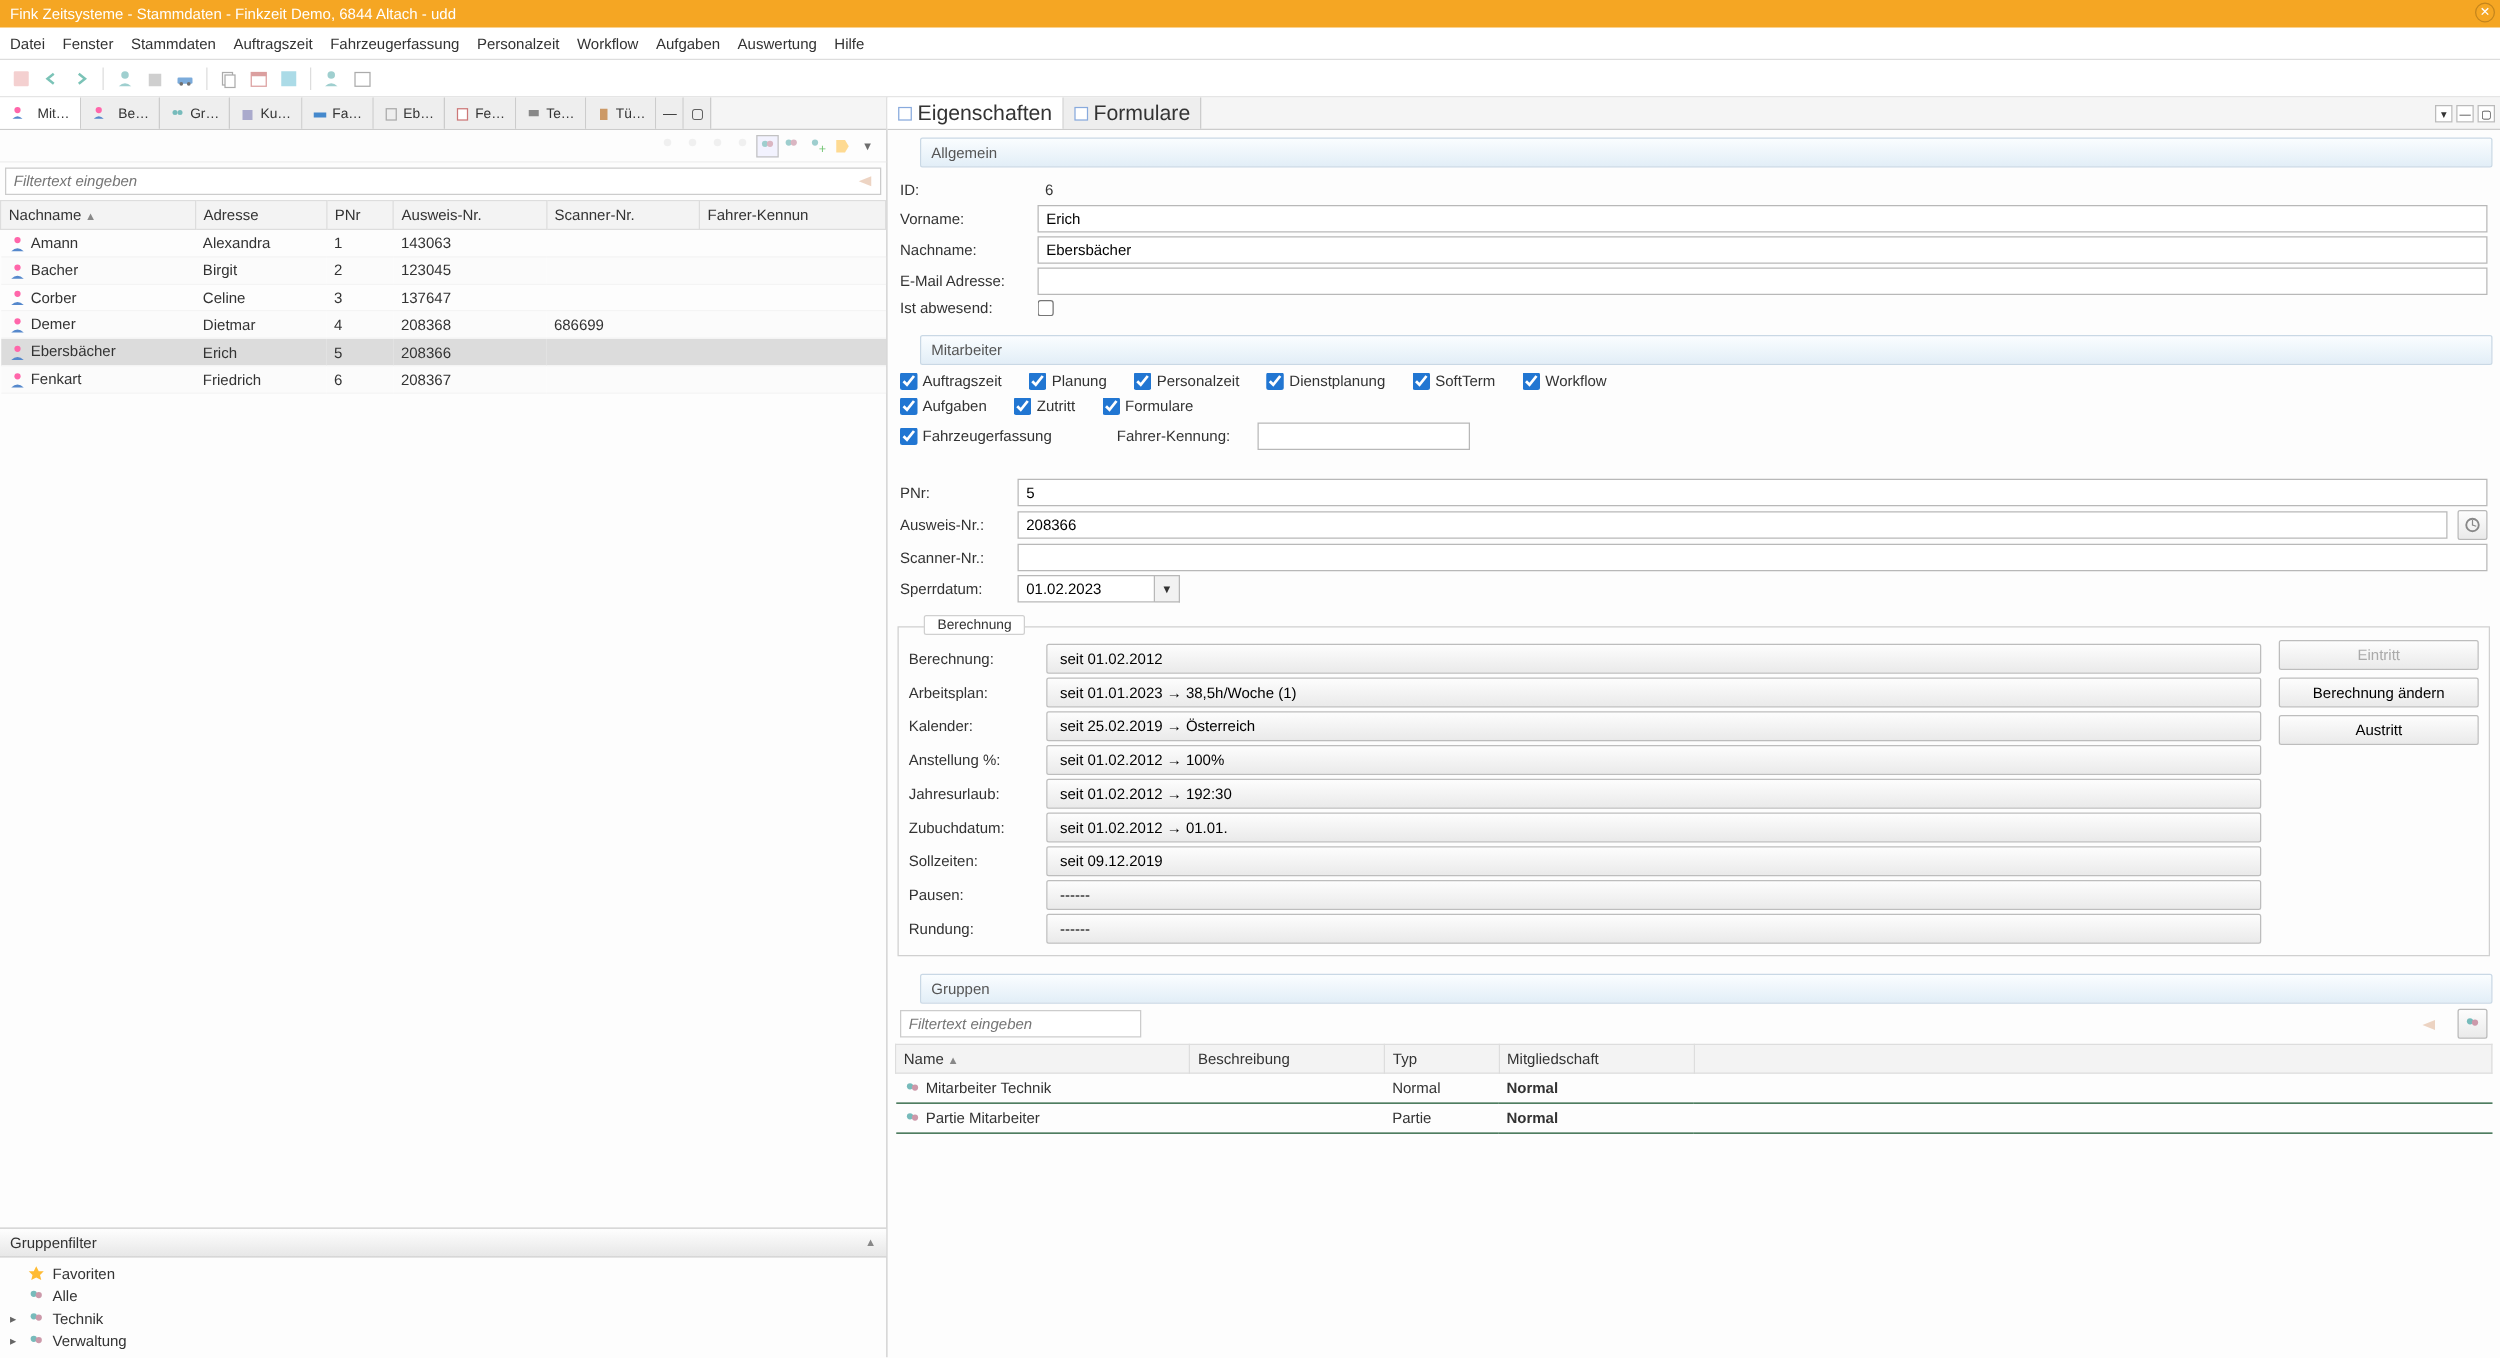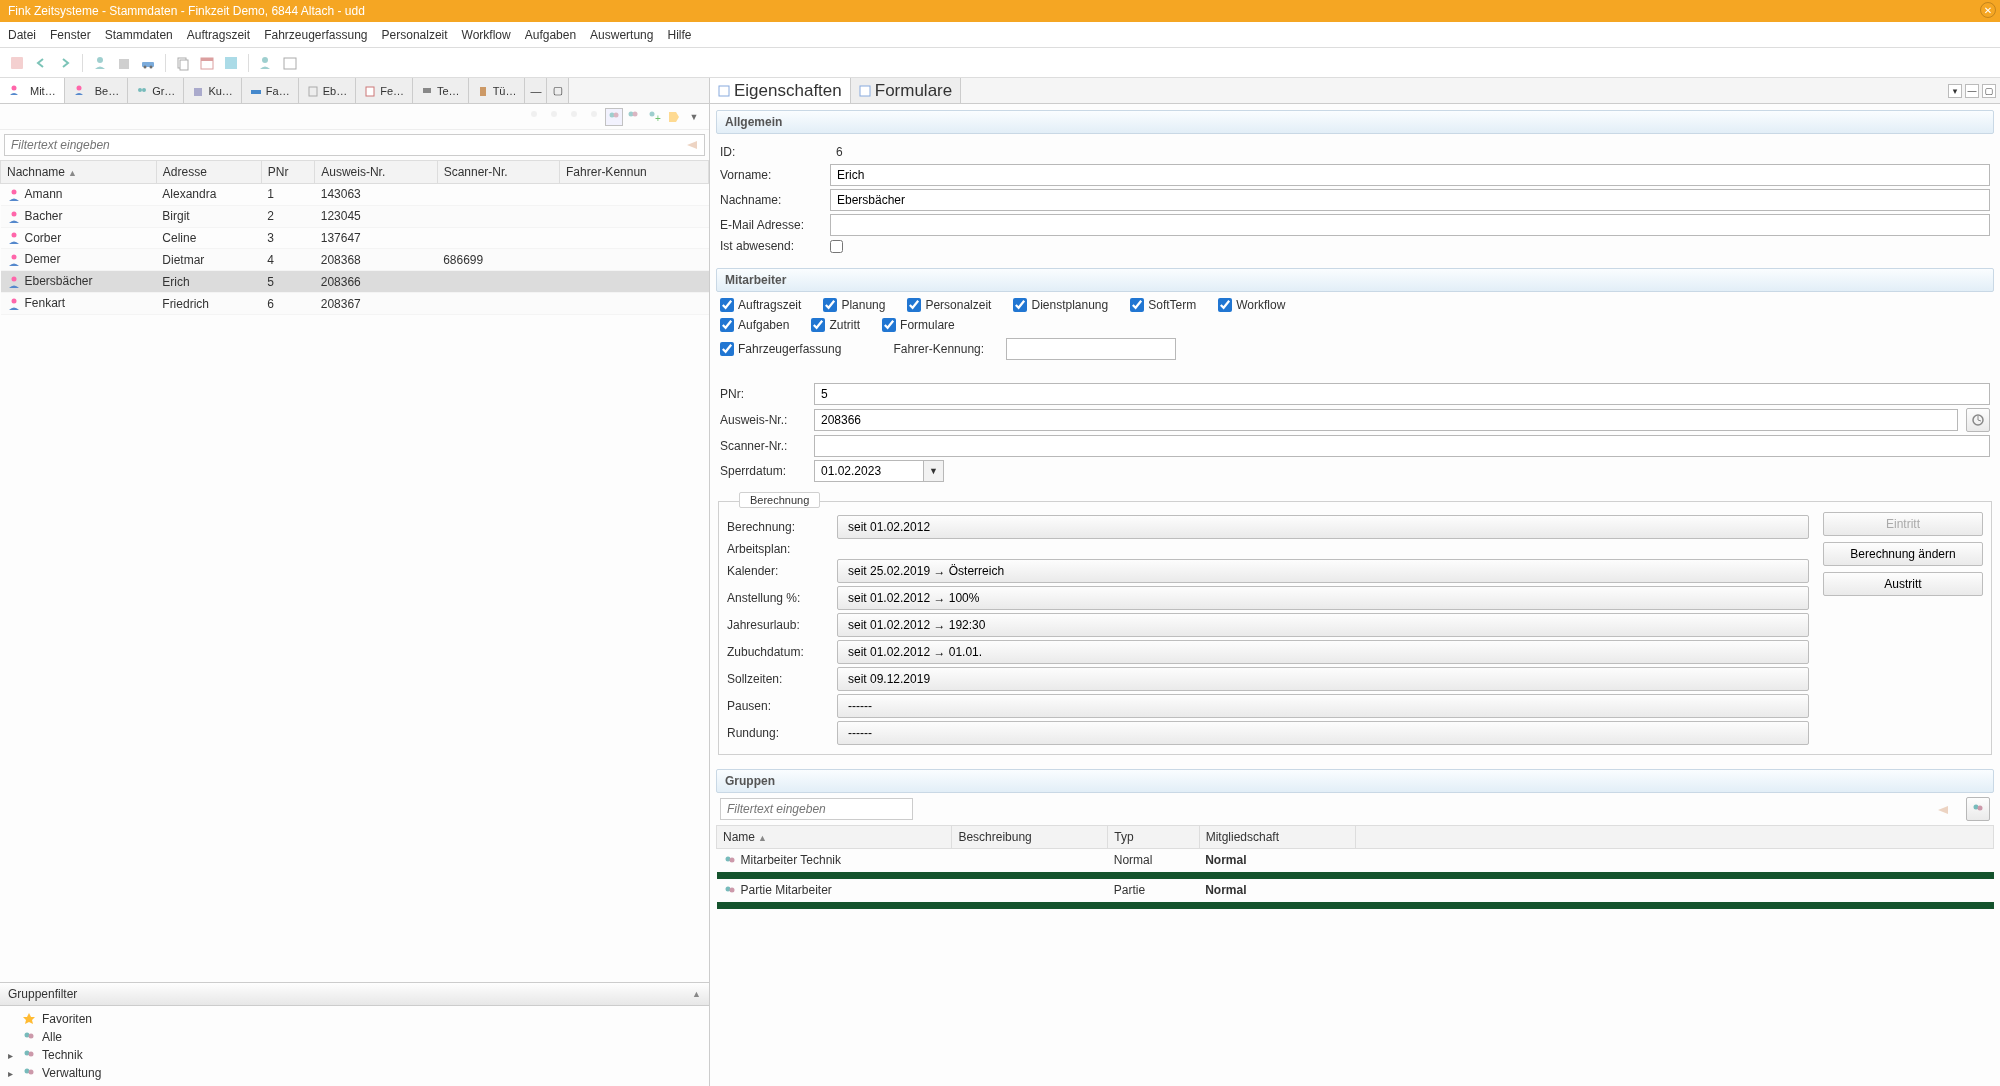--- a/index.html
+++ b/index.html
@@ -139,23 +139,24 @@
   .controls .ctrl-btn {
      width:14px;height:14px;border:1px solid #bbb;background:#fff;
      display:flex;align-items:center;justify-content:center;font-size:9px;
   }
   .right-content { flex:1; overflow:auto; padding: 0 6px 6px 6px; }
   .section-header {
     background: linear-gradient(#fafdff,#e2eef7);
     border:1px solid #c9d8e5;
     border-radius:2px;
     padding:4px 8px;
-    font-weight:bold;
+    font-weight:normal;
     color:#555;
     margin-top:6px;
+    margin-left:20px;
   }
   .form-grid {
     padding:6px 4px;
   }
   .form-row { display:flex; align-items:center; margin:3px 0; gap:4px; }
   .form-row label { width:106px; color:#333; }
   .form-row input[type=text] {
     flex:1; height:22px; border:1px solid #b8b8b8; padding:2px 6px;
     font-size:12px; background:#fff;
   }
@@ -189,21 +190,21 @@
     border-radius:2px; font-size:12px; cursor:pointer;
   }
   .side-btns button.disabled { color:#aaa; cursor:default; }
   .calc-flex { display:flex; align-items:flex-start; }
   .calc-left { flex:1; }
   .group-table th {
     background:#f3f3f3; text-align:left; font-weight:normal;
     padding:4px 6px; border:1px solid #ddd; font-size:12px;
   }
   .group-table td {
-    padding:4px 6px; border-bottom:7px solid #14532d; font-size:12px;
+    padding:4px 6px; border-bottom:1px solid #14532d; font-size:12px;
   }
   .bold { font-weight:bold; }
   .small-icon-btn {
     width:24px; height:24px; border:1px solid #b8b8b8;
     background:linear-gradient(#fdfdfd,#eaeaea);
     display:flex;align-items:center;justify-content:center;
     border-radius:2px; margin-left:4px;
   }
   .group-filter-row { display:flex; padding:4px; gap:4px; align-items:center; }
   .group-filter-row input {
@@ -700,20 +701,21 @@
       <div class="berechnung-group">
         <div class="legend">Berechnung</div>
         <div class="calc-flex">
           <div class="calc-left">
             <div class="calc-row">
                 <label>Berechnung:</label>
                 <button class="calc-btn">seit 01.02.2012</button>
               </div>
             <div class="calc-row">
                 <label>Arbeitsplan:</label>
+                <button class="calc-btn">seit 01.01.2023 → 38,5h/Woche (1)</button>
               </div>
             <div class="calc-row">
                 <label>Kalender:</label>
                 <button class="calc-btn">seit 25.02.2019 → Österreich</button>
               </div>
             <div class="calc-row">
                 <label>Anstellung %:</label>
                 <button class="calc-btn">seit 01.02.2012 → 100%</button>
               </div>
             <div class="calc-row">

